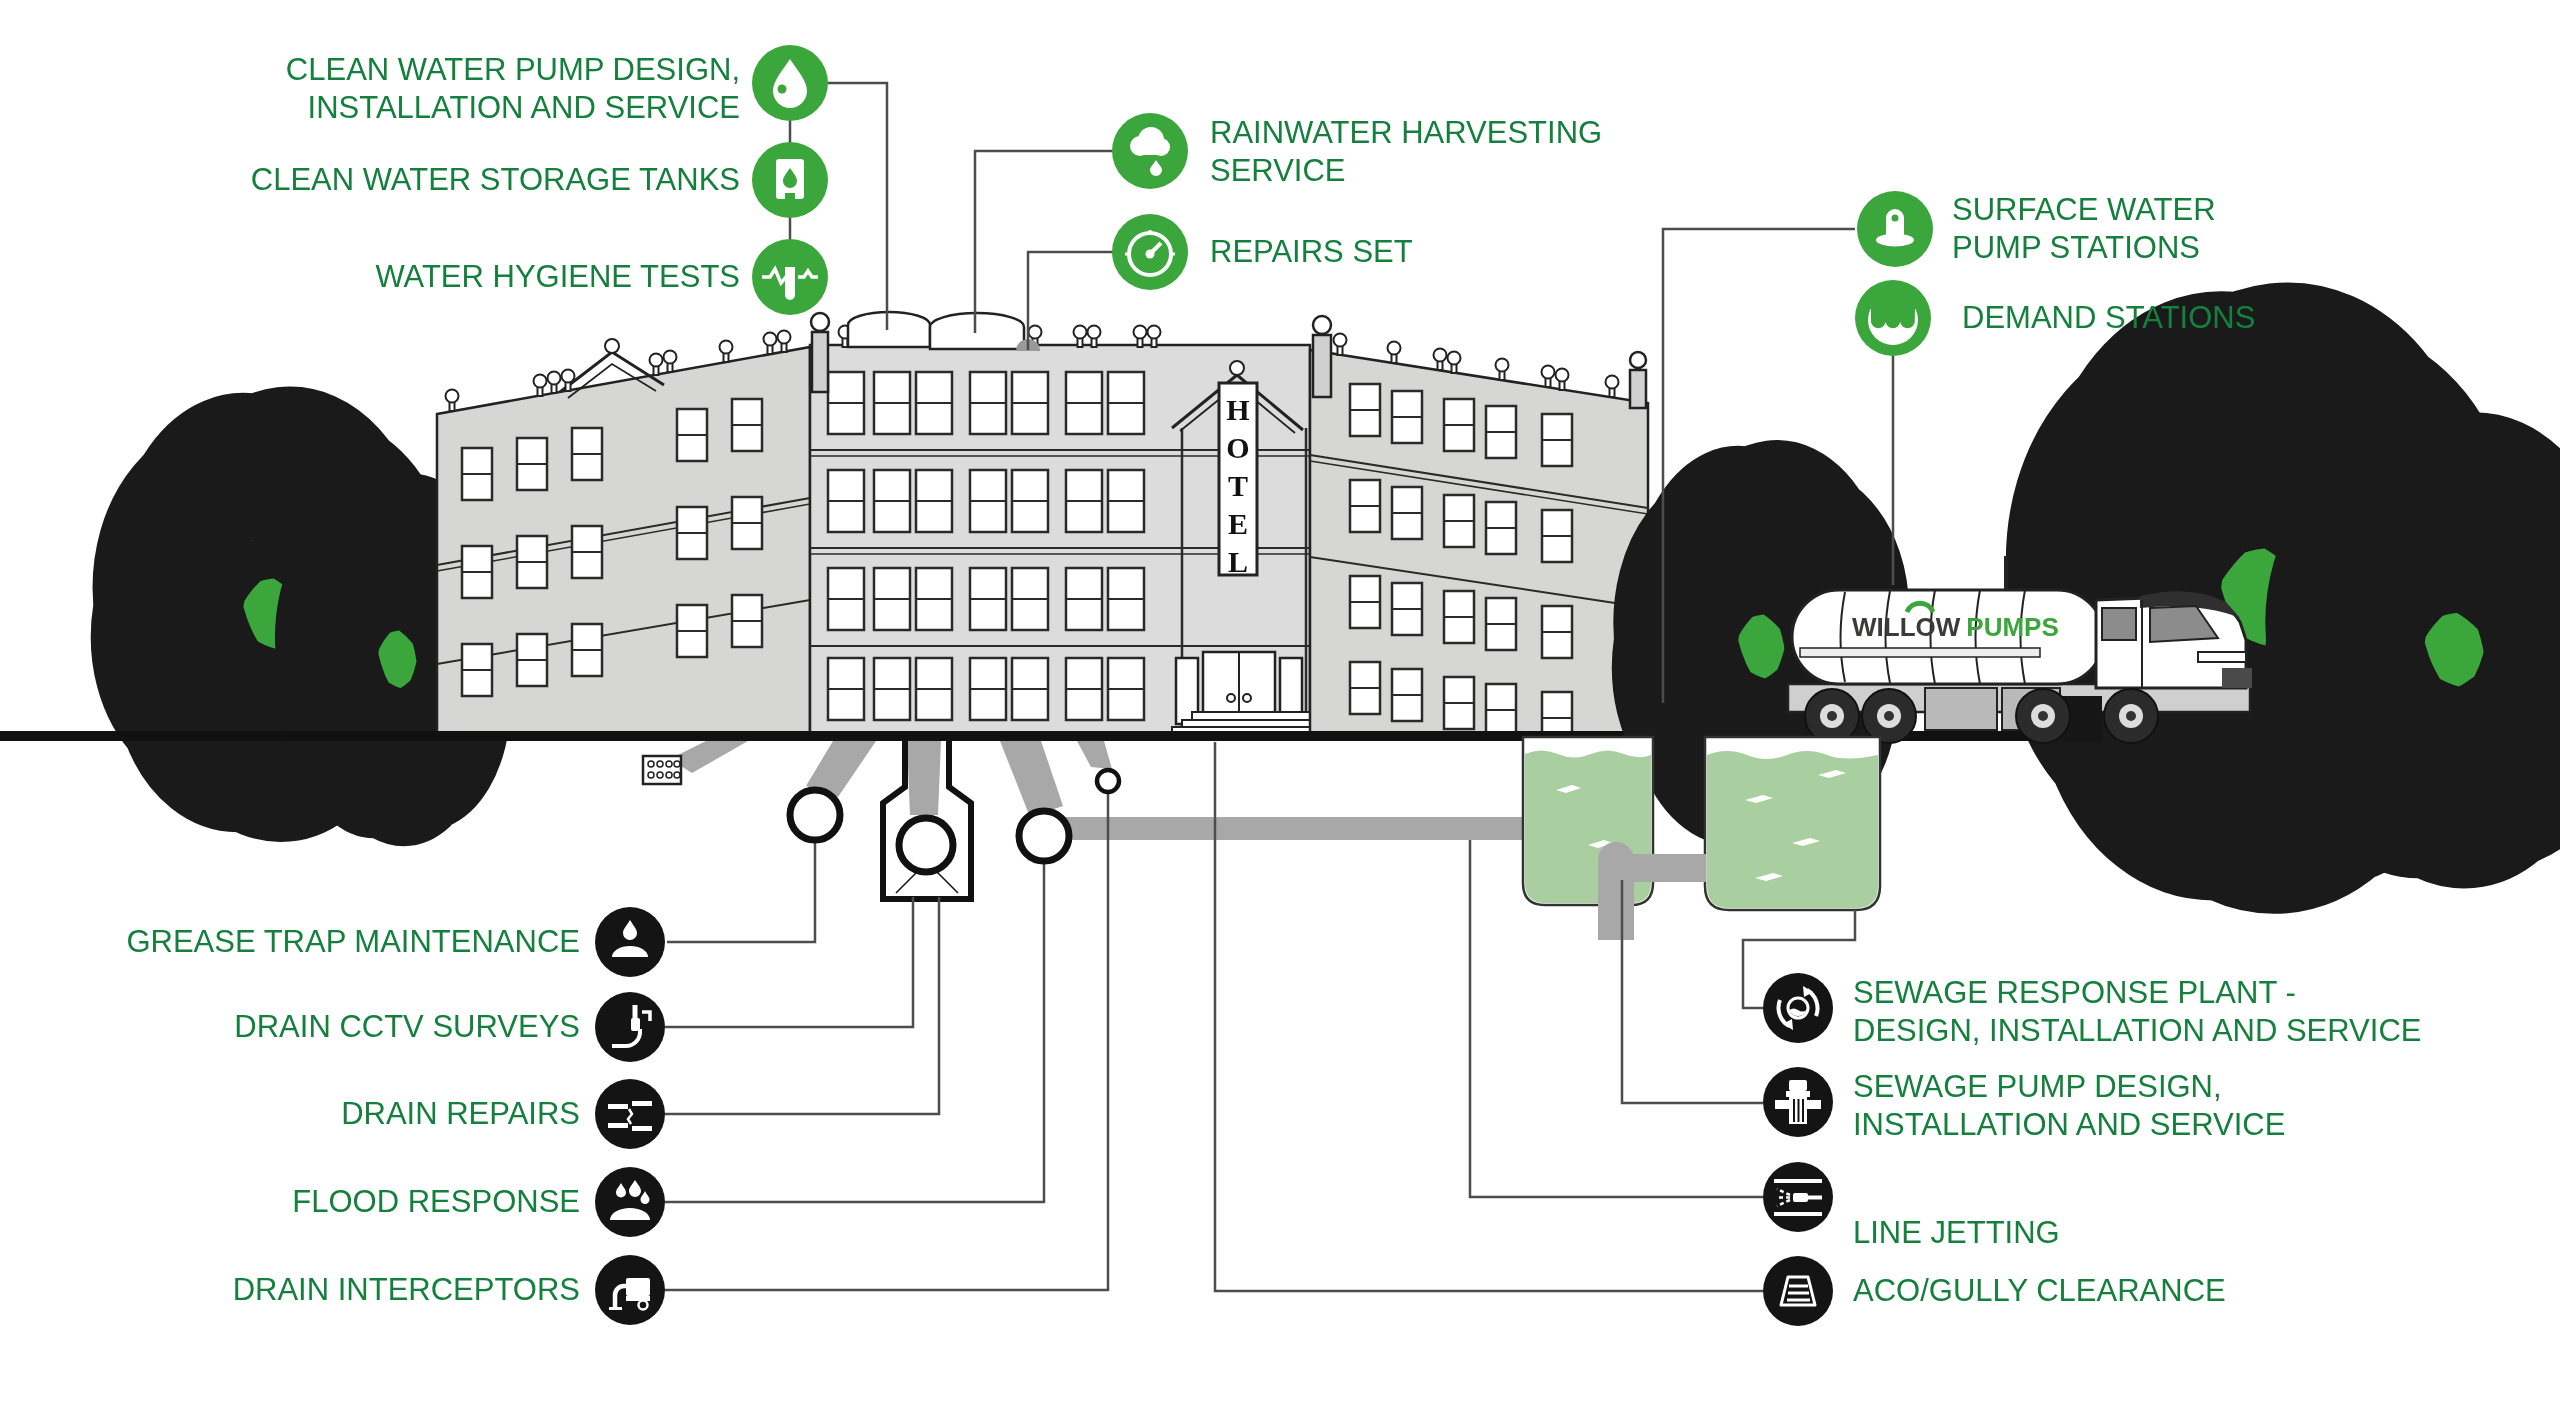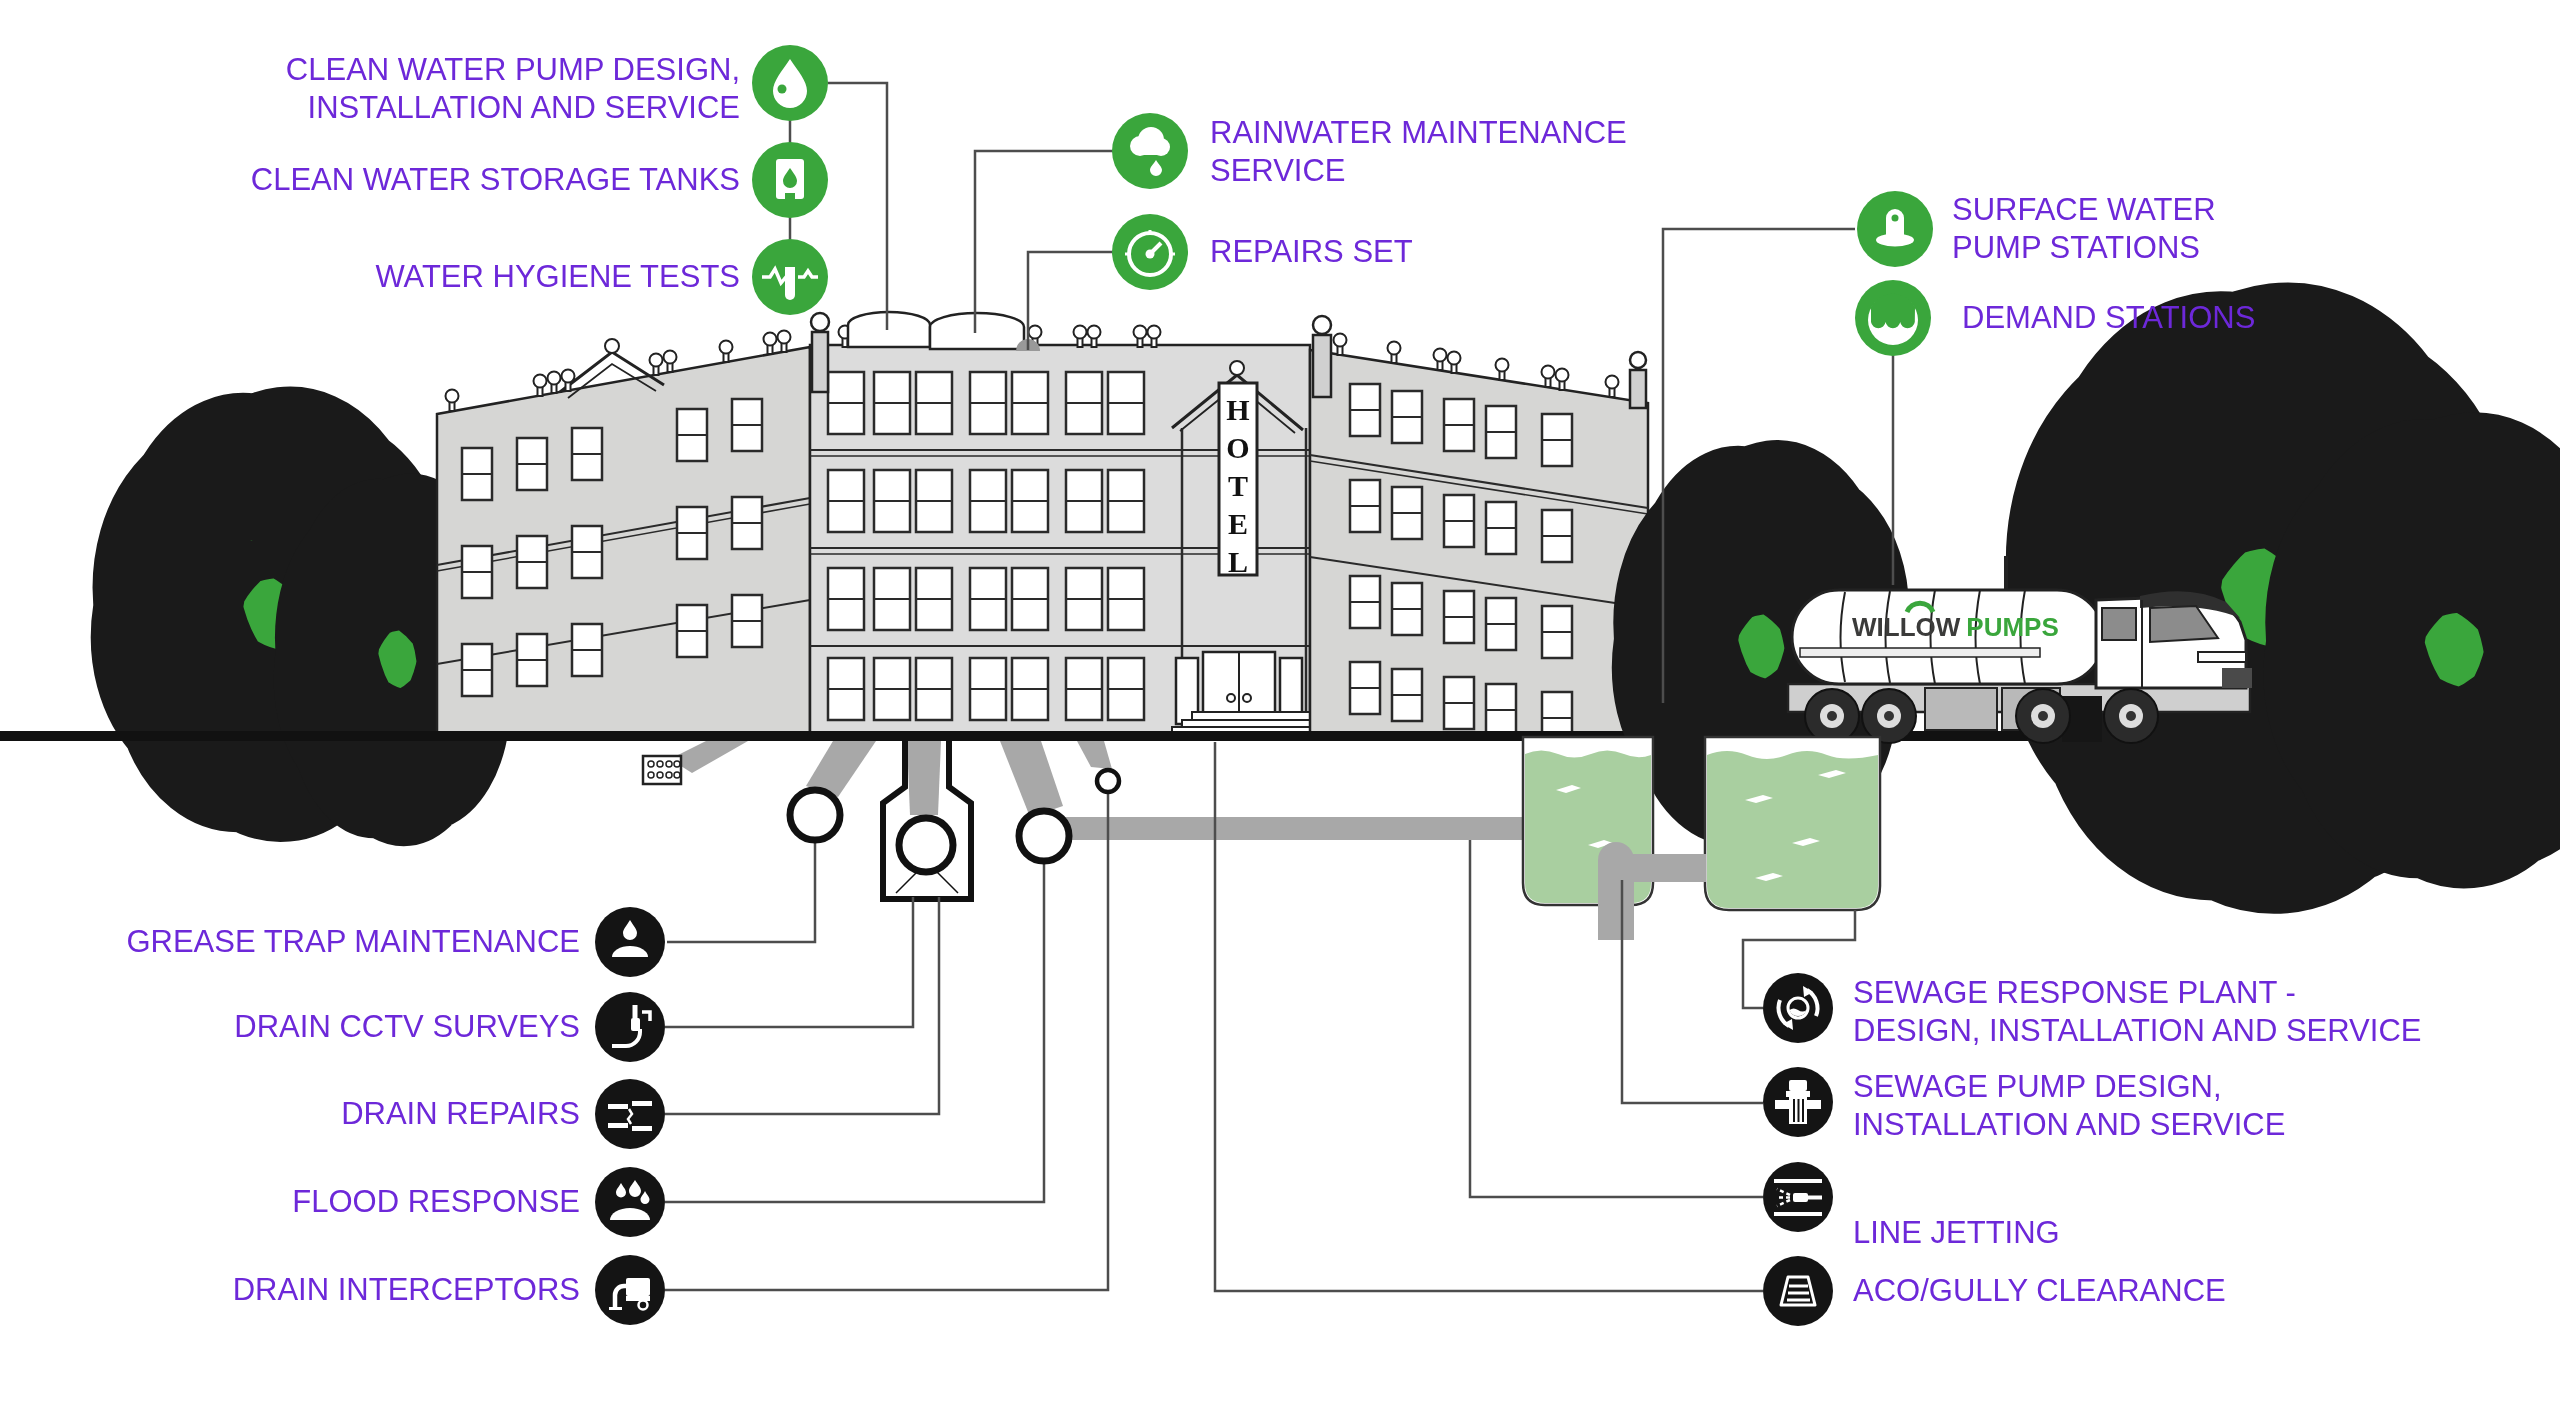--- a/index.html
+++ b/index.html
@@ -1,19 +1,19 @@
 <!DOCTYPE html>
 <html><head>
 <meta charset="utf-8">
 <style>
   html,body{margin:0;padding:0;background:#fff;}
   .canvas{position:relative;width:2560px;height:1411px;background:#fff;overflow:hidden;
           font-family:"Liberation Sans",sans-serif;}
   .scene{position:absolute;left:0;top:0;width:2560px;height:1411px;}
-  .lab{position:absolute;font-size:31px;line-height:38px;color:#6d28d9;white-space:nowrap;}
+  .lab{position:absolute;font-size:31px;line-height:38px;color:#15803d;white-space:nowrap;}
   .lab.r{text-align:right;}
   .ic{position:absolute;border-radius:50%;display:flex;align-items:center;justify-content:center;}
   .g76{width:76px;height:76px;background:#3aa63c;}
   .b70{width:70px;height:70px;background:#141414;}
   .ic svg{display:block;width:100%;height:100%;}
 </style>
 </head>
 <body>
 
 <div class="canvas">
@@ -486,21 +486,21 @@
 </div>
 
 <div class="lab r" style="top:51px;right:1820px">
   <div>CLEAN WATER PUMP DESIGN,</div>
   <div>INSTALLATION AND SERVICE</div>
 </div>
 <div class="lab r" style="top:161px;right:1820px">CLEAN WATER STORAGE TANKS</div>
 <div class="lab r" style="top:258px;right:1820px">WATER HYGIENE TESTS</div>
 
 <div class="lab" style="top:114px;left:1210px">
-  <div>RAINWATER MAINTENANCE</div>
+  <div>RAINWATER HARVESTING</div>
   <div>SERVICE</div>
 </div>
 <div class="lab" style="top:233px;left:1210px">REPAIRS SET</div>
 
 <div class="lab" style="top:191px;left:1952px">
   <div>SURFACE WATER</div>
   <div>PUMP STATIONS</div>
 </div>
 <div class="lab" style="top:299px;left:1962px">DEMAND STATIONS</div>
 

